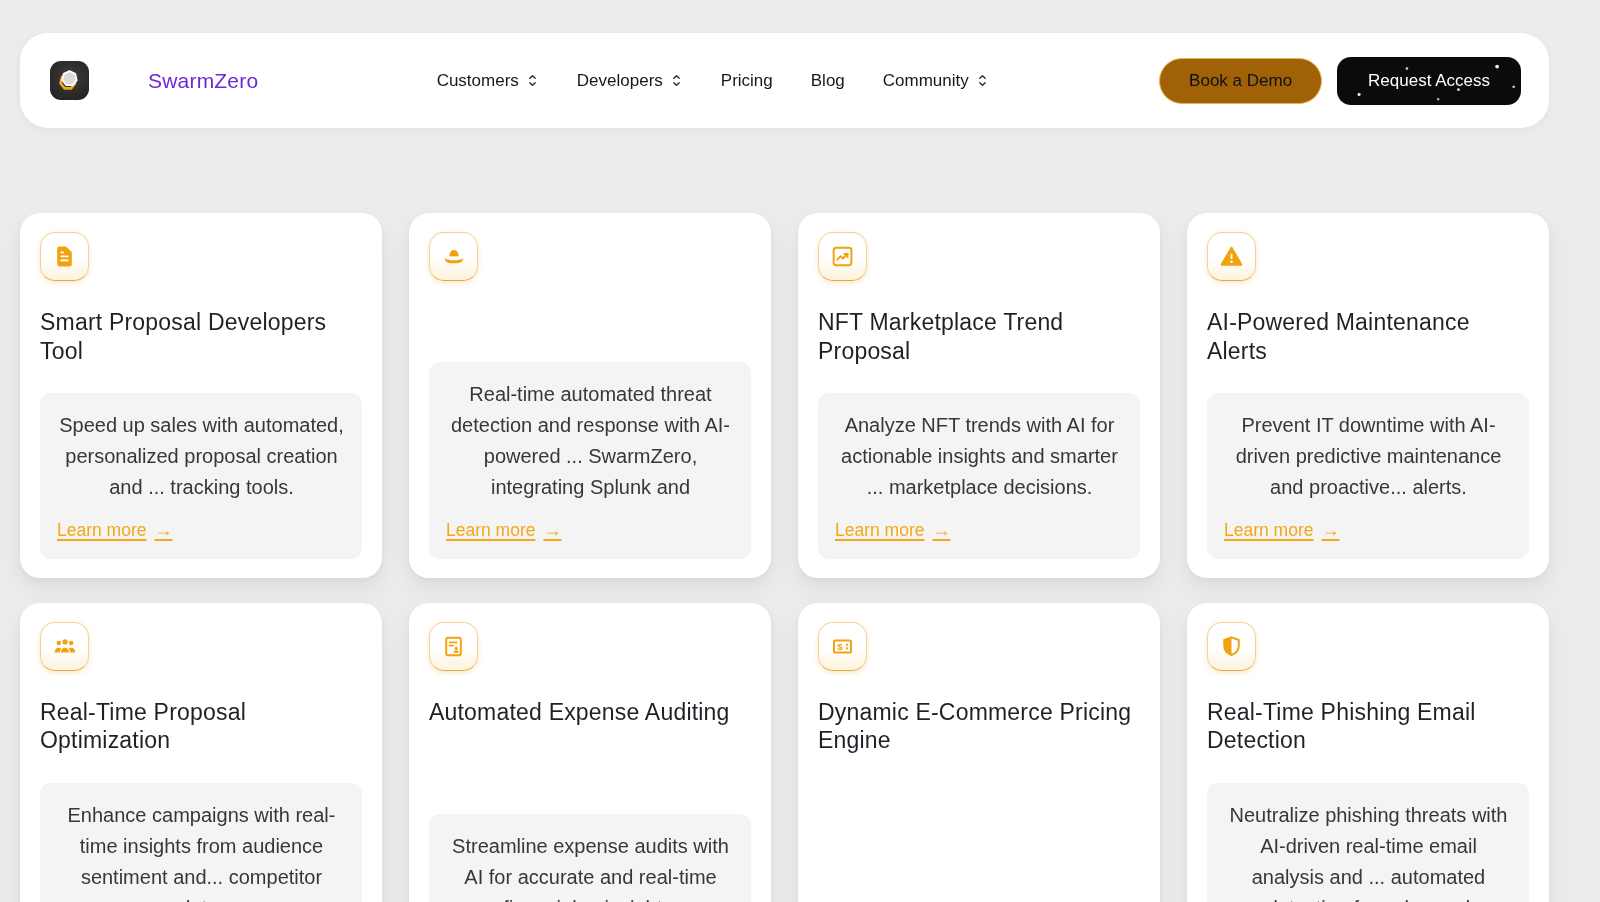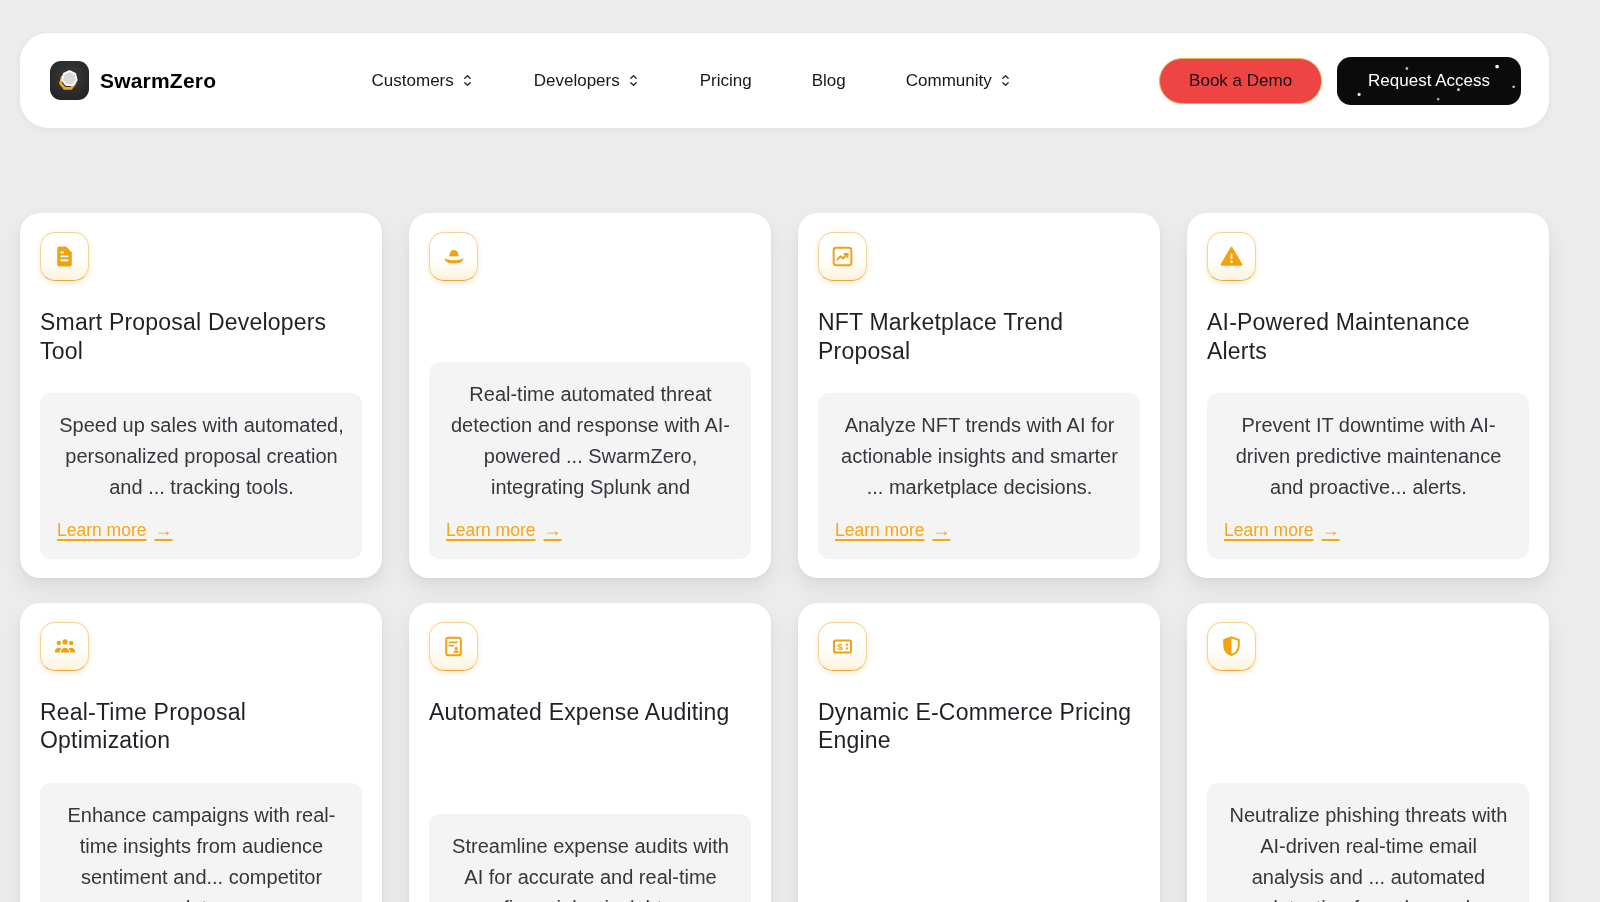--- a/index.html
+++ b/index.html
@@ -21,40 +21,40 @@
     align-items:center;
     padding:0 28px 0 30px;
     box-shadow:0 2px 8px rgba(0,0,0,0.05);
   }
   .logo { display:flex; align-items:center; gap:11px; cursor:pointer; }
   .logo-tile {
     width:39px; height:39px; border-radius:11px;
     background:radial-gradient(circle at 50% 40%, #3d3d3d, #232323 85%);
     display:flex; align-items:center; justify-content:center;
   }
-  .logo-text { font-size:21px; font-weight:700; color:#000000; letter-spacing:.2px; }
+  .logo-text { font-size:21px; font-weight:400; color:#6d28d9; letter-spacing:.2px;margin-left:48px; }
 
   .nav {
     flex:1;
     display:flex;
     justify-content:center;
     align-items:center;
-    gap:60px;
+    gap:38px;
     margin-left:8px;
   }
   .nav-item {
     display:flex; align-items:center; gap:7px;
     font-size:17px; font-weight:500; color:#15181c;
     cursor:pointer; white-space:nowrap;
   }
   .nav-item svg { display:block; }
 
   .header-actions { display:flex; align-items:center; gap:15px; }
   .btn-demo {
-    background:#ef4444;
+    background:#a16207;
     border:1.5px solid #e3b452;
     border-radius:24px;
     padding:12px 29px;
     font-size:17px; font-weight:500; color:#101114;
     font-family:"Liberation Sans", sans-serif;
     cursor:pointer;
   }
   .btn-request {
     background-color:#0b0b0c;
     background-image:
@@ -321,20 +321,21 @@
       </div>
     </div>
 
     <div class="card">
       <div class="icon-tile">
         <svg width="25" height="25" viewBox="0 0 24 24">
           <path d="M12 3.2l7 2.6v5c0 4.4-2.9 7.9-7 9.4-4.1-1.5-7-5-7-9.4v-5l7-2.6z" fill="none" stroke="#F0A30E" stroke-width="1.9" stroke-linejoin="round"></path>
           <path d="M12 3.2l-7 2.6v5c0 4.4 2.9 7.9 7 9.4V3.2z" fill="#F0A30E"></path>
         </svg>
       </div>
+      <div class="card-title">Real-Time Phishing Email Detection</div>
       <div class="card-box">
         <div class="card-desc">Neutralize phishing threats with AI-driven real-time email analysis and ... automated detection for enhanced</div>
         <span class="learn-more">
             <span>Learn more</span>
             <span class="arrow">→</span>
           </span>
       </div>
     </div>
 
   </div>

